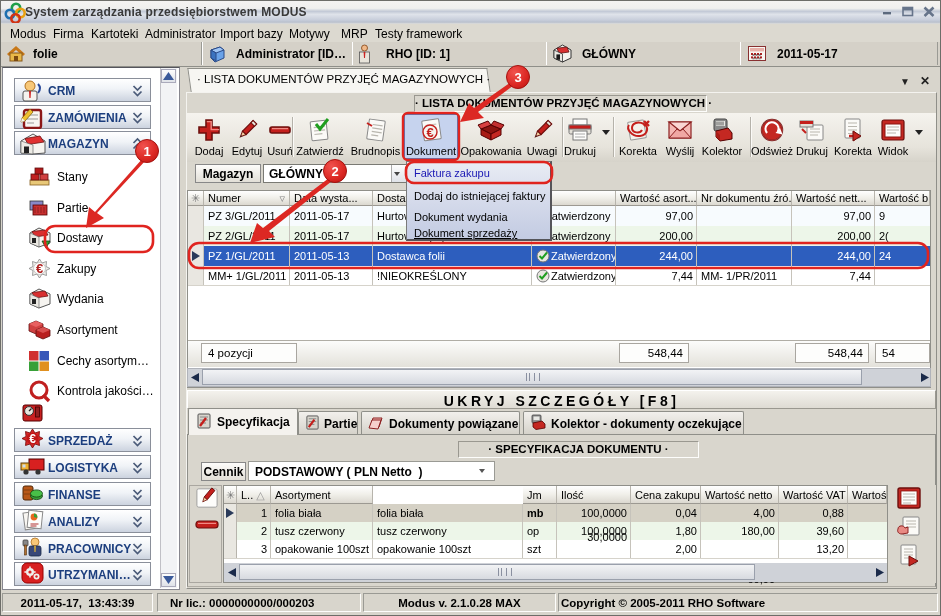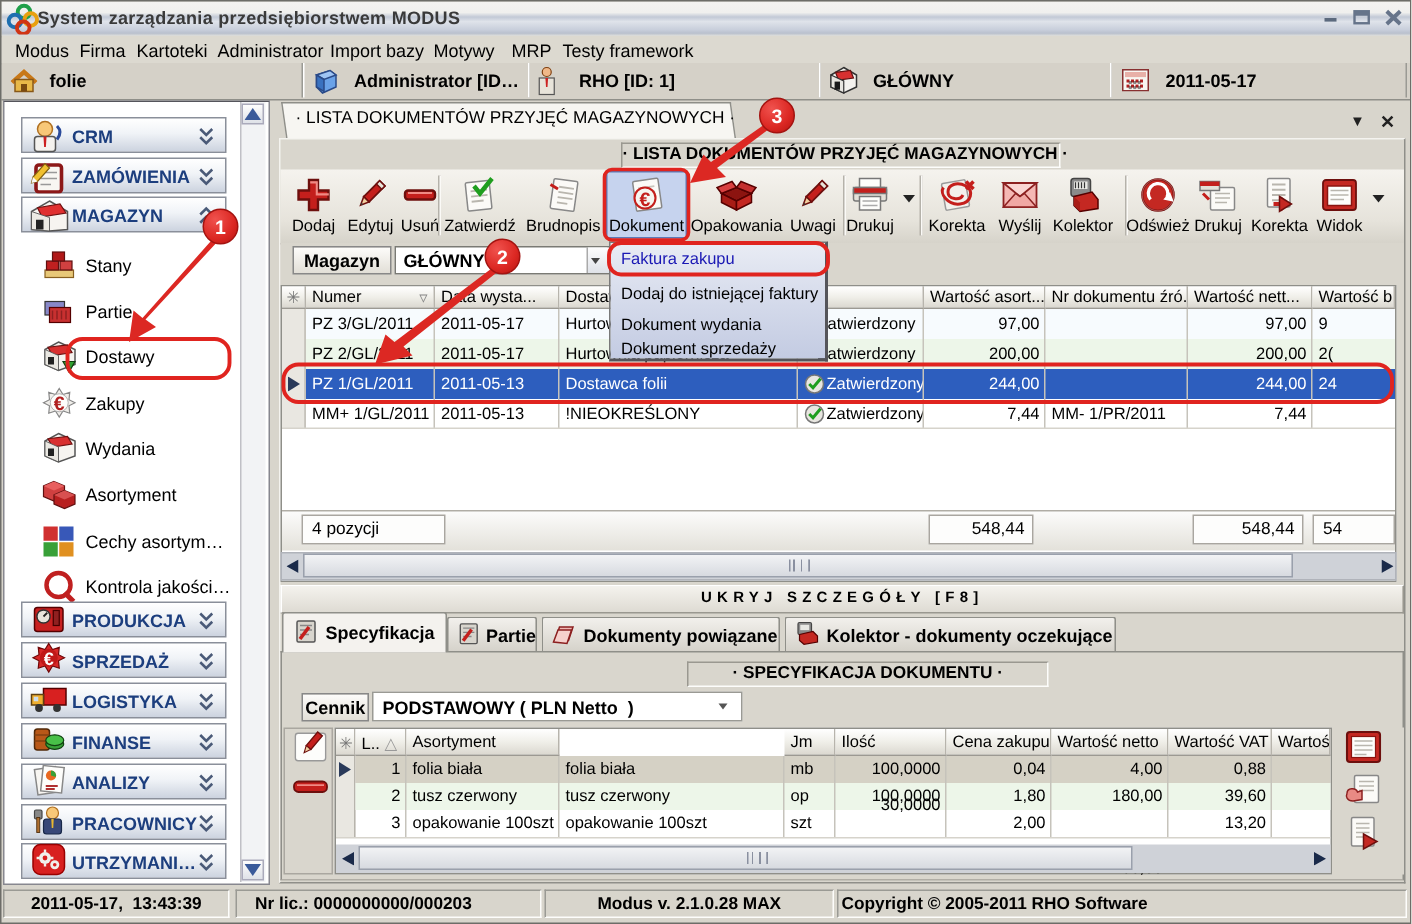--- a/index.html
+++ b/index.html
@@ -229,26 +229,20 @@
       <rect x="1" y="1" width="9.5" height="9.5" fill="#d03030"></rect>
       <rect x="11.5" y="1" width="9.5" height="9.5" fill="#3858b8"></rect>
       <rect x="1" y="11.5" width="9.5" height="9.5" fill="#38a038"></rect>
       <rect x="11.5" y="11.5" width="9.5" height="9.5" fill="#e09020"></rect>
     </svg>
     <svg class="abs" style="left:28px;top:380px" width="23" height="23" viewBox="0 0 23 23">
       <circle cx="11" cy="10" r="8" fill="none" stroke="#c02020" stroke-width="3"></circle>
       <line x1="15" y1="15" x2="21" y2="21" stroke="#c02020" stroke-width="3.4"></line>
     </svg>
 
-    <div class="gbtn" style="top:401px;">
-        <span class="t">PRODUKCJA</span>
-        <svg class="chev" width="13" height="14" viewBox="0 0 13 14">
-          <path d="M2.5 2 L6.5 6 L10.5 2 M2.5 7.5 L6.5 11.5 L10.5 7.5" fill="none" stroke="#4a5a78" stroke-width="1.7"></path>
-        </svg>
-      </div>
     <svg class="abs" style="left:21px;top:402px" width="23" height="21" viewBox="0 0 23 21">
       <rect x="2" y="3" width="19" height="16" rx="2" fill="#c82020" stroke="#500" stroke-width="1"></rect>
       <circle cx="8" cy="9" r="4.4" fill="#e8e4dc" stroke="#333" stroke-width="1"></circle>
       <line x1="8" y1="9" x2="10.5" y2="6.5" stroke="#222" stroke-width="1.2"></line>
       <rect x="14.5" y="5" width="4" height="10" fill="#902020" stroke="#400" stroke-width="0.8"></rect>
     </svg>
     <div class="gbtn" style="top:428px;text-align:center;">
         <span class="t">SPRZEDAŻ</span>
         <svg class="chev" width="13" height="14" viewBox="0 0 13 14">
           <path d="M2.5 2 L6.5 6 L10.5 2 M2.5 7.5 L6.5 11.5 L10.5 7.5" fill="none" stroke="#4a5a78" stroke-width="1.7"></path>
@@ -581,21 +575,21 @@
     <div class="abs" style="left:187px;top:368px;width:744px;height:19px;background:#cfd2d8;border:1px solid #b0b3ba;box-sizing:border-box;"></div>
     <svg class="abs" style="left:191px;top:373px" width="8" height="9">
         <polygon points="8,0 8,9 0,4.5" fill="#1a2a4a"></polygon>
       </svg>
     <svg class="abs" style="left:921px;top:373px" width="8" height="9">
         <polygon points="0,0 0,9 8,4.5" fill="#1a2a4a"></polygon>
       </svg>
     <div class="abs" style="left:202px;top:369px;width:660px;height:16px;background:linear-gradient(180deg,#f2f3f5,#d7dae0);border:1px solid #9aa0ac;box-sizing:border-box;"></div>
     <div class="abs" style="left:526px;top:373px;width:12px;height:8px;border-left:1px solid #8a90a0;border-right:1px solid #8a90a0;background:repeating-linear-gradient(90deg,transparent 0 2px,#8a90a0 2px 3px,transparent 3px 5px);"></div>
 
-    <div class="abs" style="left:187px;top:390px;width:749px;height:19px;background:linear-gradient(180deg,#f4f2ed,#dedbd3);border:1px solid;border-color:#fff #9a9890 #9a9890 #fff;box-sizing:border-box;text-align:center;font-weight:bold;font-size:10px;letter-spacing:3.5px;padding-top:2px;">UKRYJ SZCZEGÓŁY [F8]</div>
+    <div class="abs" style="left:187px;top:390px;width:749px;height:19px;background:linear-gradient(180deg,#f4f2ed,#dedbd3);border:1px solid;border-color:#fff #9a9890 #9a9890 #fff;box-sizing:border-box;text-align:center;font-weight:bold;font-size:14px;letter-spacing:3.5px;padding-top:2px;">UKRYJ SZCZEGÓŁY [F8]</div>
   </div>
   <div id="detail" class="abs" style="left:0;top:0;width:941px;height:616px;">
 
     <div class="abs" style="left:187px;top:409px;width:749px;height:27px;"></div>
     <div class="abs" style="left:298px;top:411px;width:60px;height:24px;background:linear-gradient(180deg,#f2f0ec,#d4d1c9);border:1px solid #8f8f89;border-bottom:none;border-radius:2px 2px 0 0;box-sizing:border-box;"></div>
     <div class="abs" style="left:361px;top:411px;width:159px;height:24px;background:linear-gradient(180deg,#f2f0ec,#d4d1c9);border:1px solid #8f8f89;border-bottom:none;border-radius:2px 2px 0 0;box-sizing:border-box;"></div>
     <div class="abs" style="left:523px;top:411px;width:221px;height:24px;background:linear-gradient(180deg,#f2f0ec,#d4d1c9);border:1px solid #8f8f89;border-bottom:none;border-radius:2px 2px 0 0;box-sizing:border-box;"></div>
     <div class="abs" style="left:187px;top:434px;width:749px;height:153px;background:#d9d6cd;border:1px solid #8f8f89;border-bottom:1px solid #b0ada5;box-sizing:border-box;"></div>
     <div class="abs" style="left:188px;top:408px;width:110px;height:27px;background:#f4f2ee;border:1px solid #8f8f89;border-bottom:none;border-radius:2px 2px 0 0;box-sizing:border-box;"></div>
     <svg class="abs" style="left:196px;top:413px" width="16" height="16" viewBox="0 0 16 16">
@@ -672,21 +666,21 @@
     <div class="abs" style="left:224px;top:504px;width:13px;height:54px;background:#e9e7e1;border-right:1px solid #b7b4ac;box-sizing:border-box;"></div>
     <svg class="abs" style="left:226px;top:508px" width="8" height="10">
         <polygon points="0,0 8,5 0,10" fill="#2a3a5a"></polygon>
       </svg>
 
     <div class="abs" style="left:237px;top:504px;width:650px;height:18px;background:#d5d1c5;"></div>
     <div class="abs" style="left:237px;top:522px;width:650px;height:18px;background:#edf6e9;"></div>
     <div class="cell num" style="left:237px;top:504px;width:34px;height:18px;padding-top:3px;">1</div>
     <div class="cell" style="left:271px;top:504px;width:102px;height:18px;padding-top:3px;">folia biała</div>
     <div class="cell" style="left:373px;top:504px;width:150px;height:18px;padding-top:3px;">folia biała</div>
-    <div class="cell" style="left:523px;top:504px;width:34px;height:18px;padding-top:3px;">mb</div>
+    <div class="cell" style="left:523px;top:504px;width:34px;height:18px;padding-top:3px;font-weight:bold;">mb</div>
     <div class="cell num" style="left:557px;top:504px;width:74px;height:18px;padding-top:3px;">100,0000</div>
     <div class="cell num" style="left:631px;top:504px;width:70px;height:18px;padding-top:3px;">0,04</div>
     <div class="cell num" style="left:701px;top:504px;width:78px;height:18px;padding-top:3px;">4,00</div>
     <div class="cell num" style="left:779px;top:504px;width:69px;height:18px;padding-top:3px;">0,88</div>
     <div class="cell num" style="left:237px;top:522px;width:34px;height:18px;padding-top:3px;">2</div>
     <div class="cell" style="left:271px;top:522px;width:102px;height:18px;padding-top:3px;">tusz czerwony</div>
     <div class="cell" style="left:373px;top:522px;width:150px;height:18px;padding-top:3px;">tusz czerwony</div>
     <div class="cell" style="left:523px;top:522px;width:34px;height:18px;padding-top:3px;">op</div>
     <div class="cell num" style="left:557px;top:522px;width:74px;height:18px;padding-top:3px;">100,0000</div>
     <div class="cell num" style="left:631px;top:522px;width:70px;height:18px;padding-top:3px;">1,80</div>
@@ -725,21 +719,21 @@
   <div id="statusbar" class="abs"></div>
   <div class="spanel" style="left:2px;width:151px;text-align:center;">2011-05-17,&nbsp; 13:43:39</div>
   <div class="spanel" style="left:157px;width:204px;padding-left:12px;">Nr lic.: 0000000000/000203</div>
   <div class="spanel" style="left:363px;width:193px;text-align:center;">Modus v. 2.1.0.28 MAX</div>
   <div class="spanel" style="left:558px;width:380px;padding-left:2px;">Copyright © 2005-2011 RHO Software</div>
 
   <div id="dropmenu" class="abs" style="left:406px;top:161px;width:146px;height:80px;background:linear-gradient(180deg,#e9ecf4 0%,#d3d9ea 55%,#c3cbe2 100%);border:1px solid #7a7a7a;border-right:2px solid #55555a;border-bottom:2px solid #55555a;box-sizing:border-box;z-index:40;font-size:11px;">
     <div style="position:absolute;left:7px;top:5px;color:#1a18b4;">Faktura zakupu</div>
     <div style="position:absolute;left:7px;top:28px;color:#000;">Dodaj do istniejącej faktury</div>
     <div style="position:absolute;left:7px;top:49px;color:#000;">Dokument wydania</div>
-    <div style="position:absolute;left:7px;top:65px;color:#000;">Dokument sprzedaży</div>
+    <div style="position:absolute;left:7px;top:65px;color:#000;text-decoration:underline;">Dokument sprzedaży</div>
   </div>
 
   <svg id="anno" class="abs" style="left:0;top:0;z-index:50" width="941" height="616" viewBox="0 0 941 616">
     <defs>
       <radialGradient id="rg" cx="0.35" cy="0.3" r="0.9">
         <stop offset="0" stop-color="#f0524e"></stop>
           <stop offset="0.6" stop-color="#dc2823"></stop>
           <stop offset="1" stop-color="#b91511"></stop>
       </radialGradient>
     </defs>

